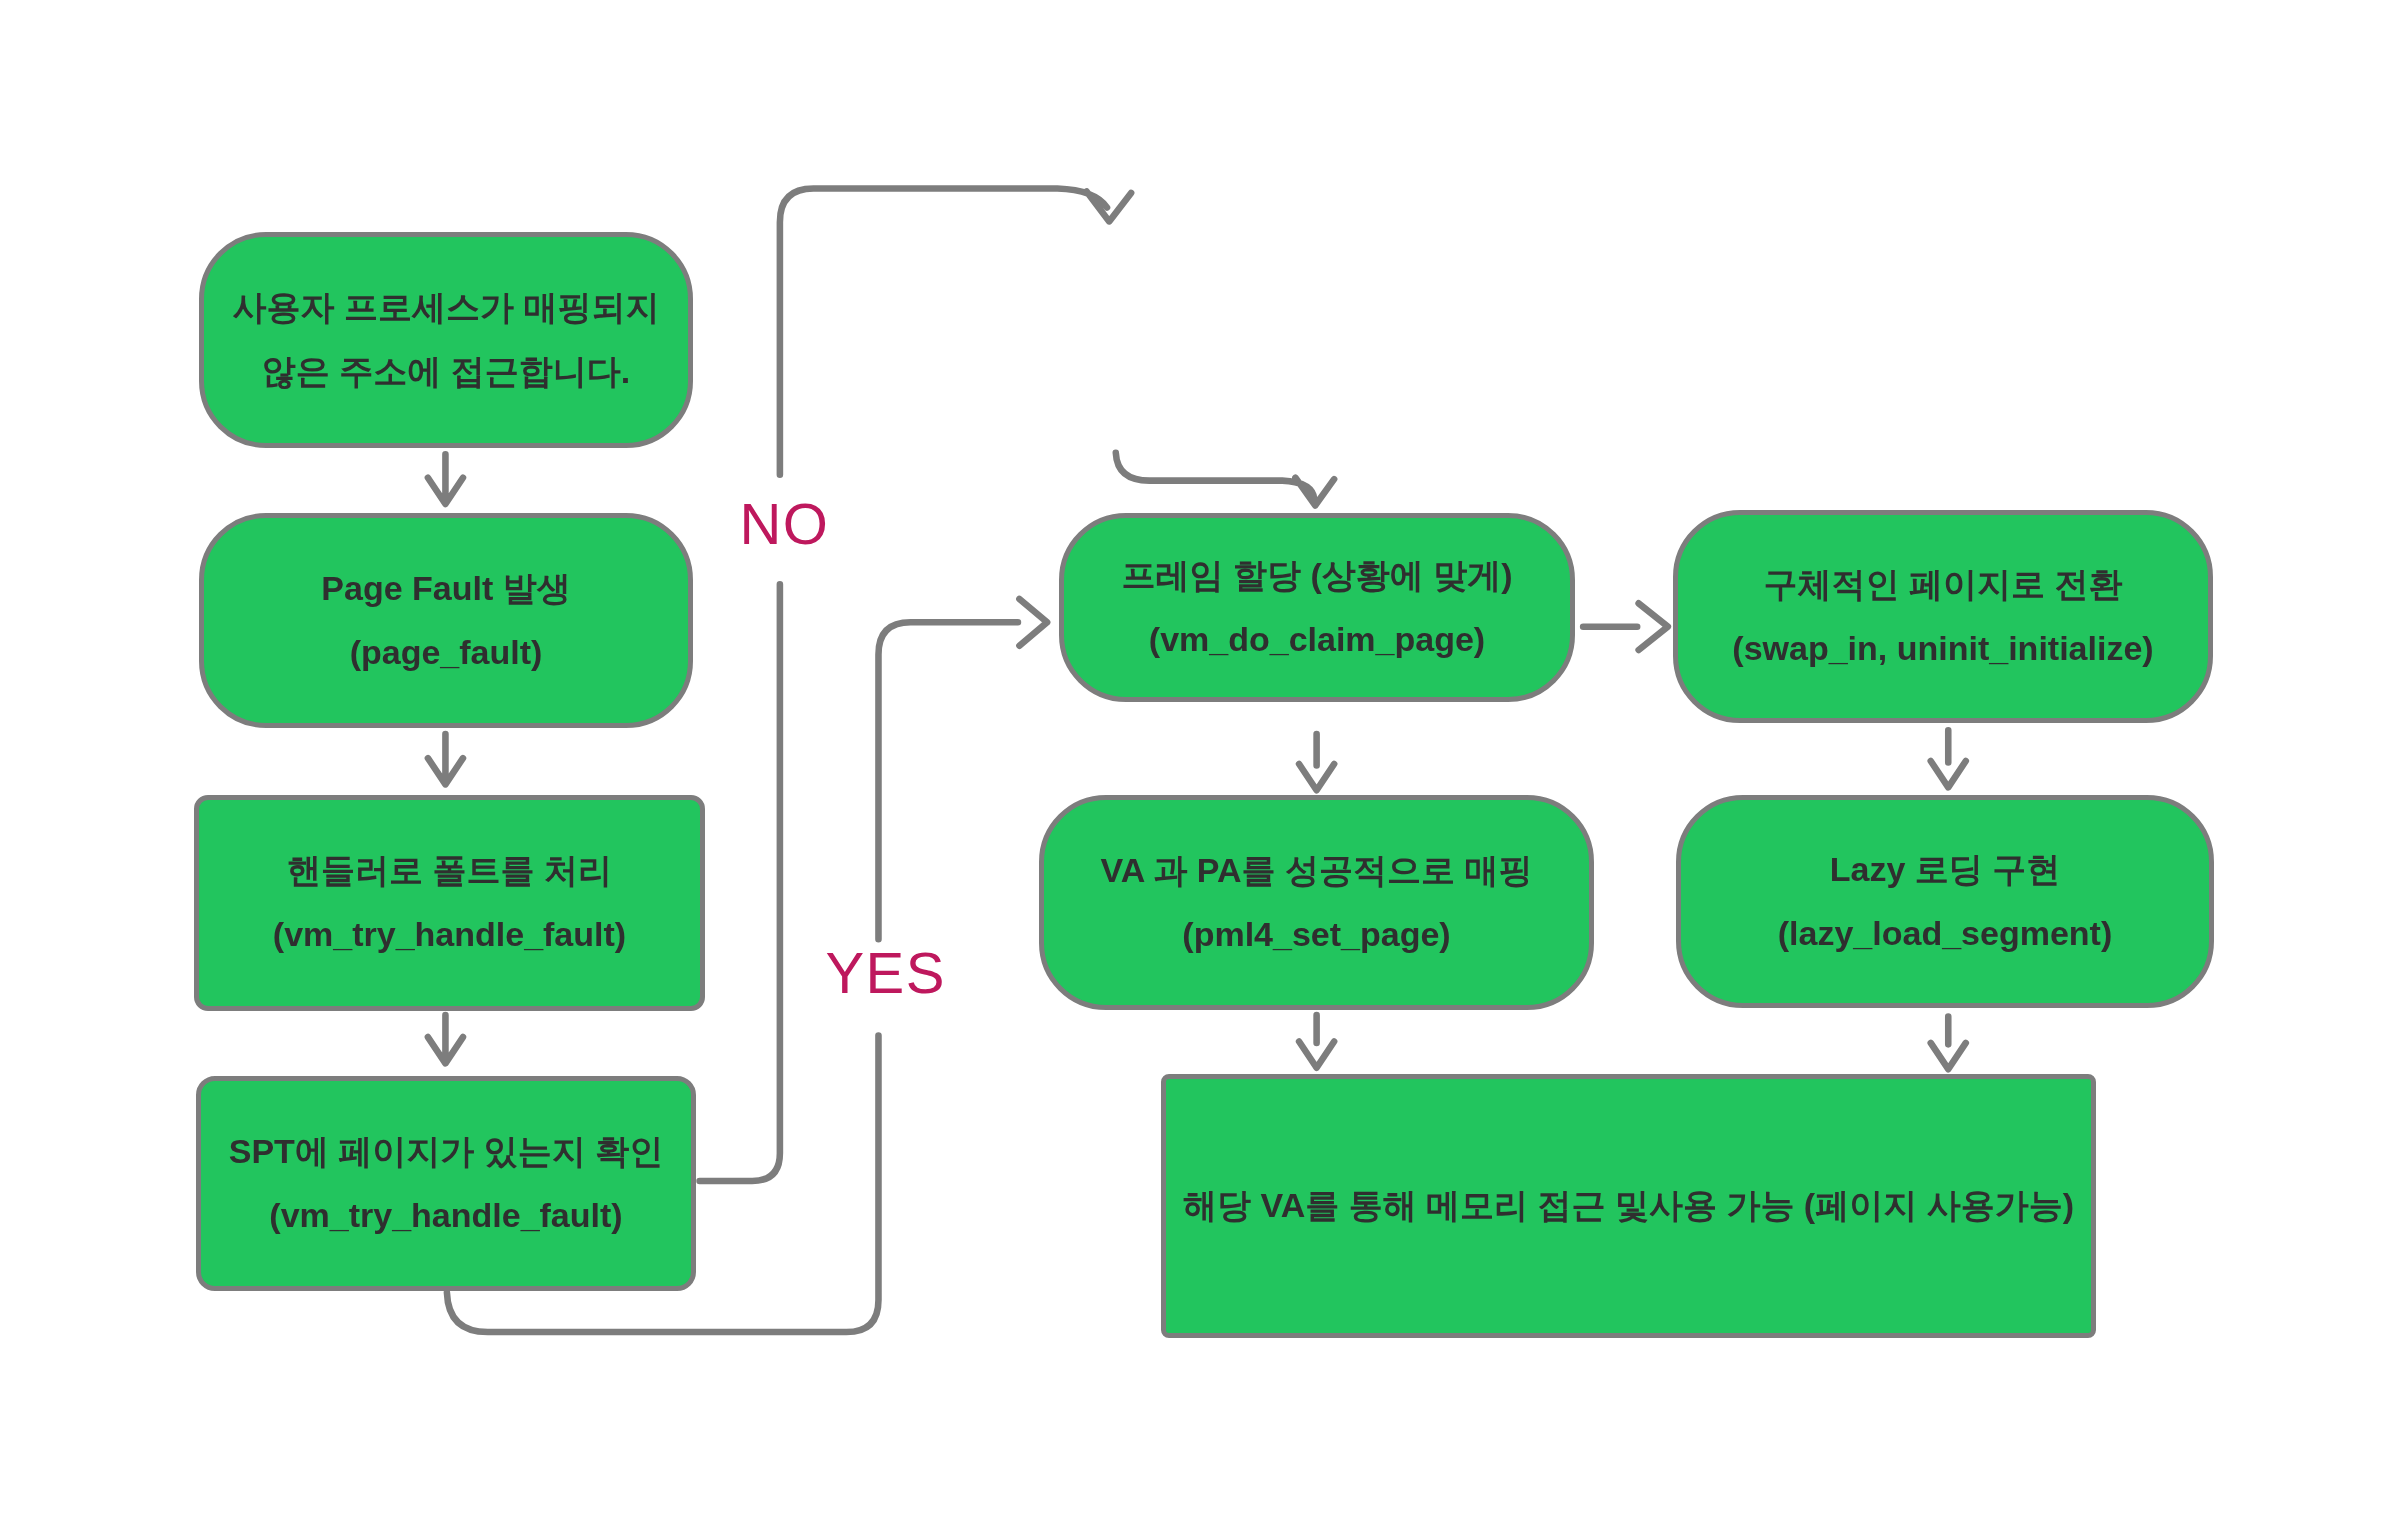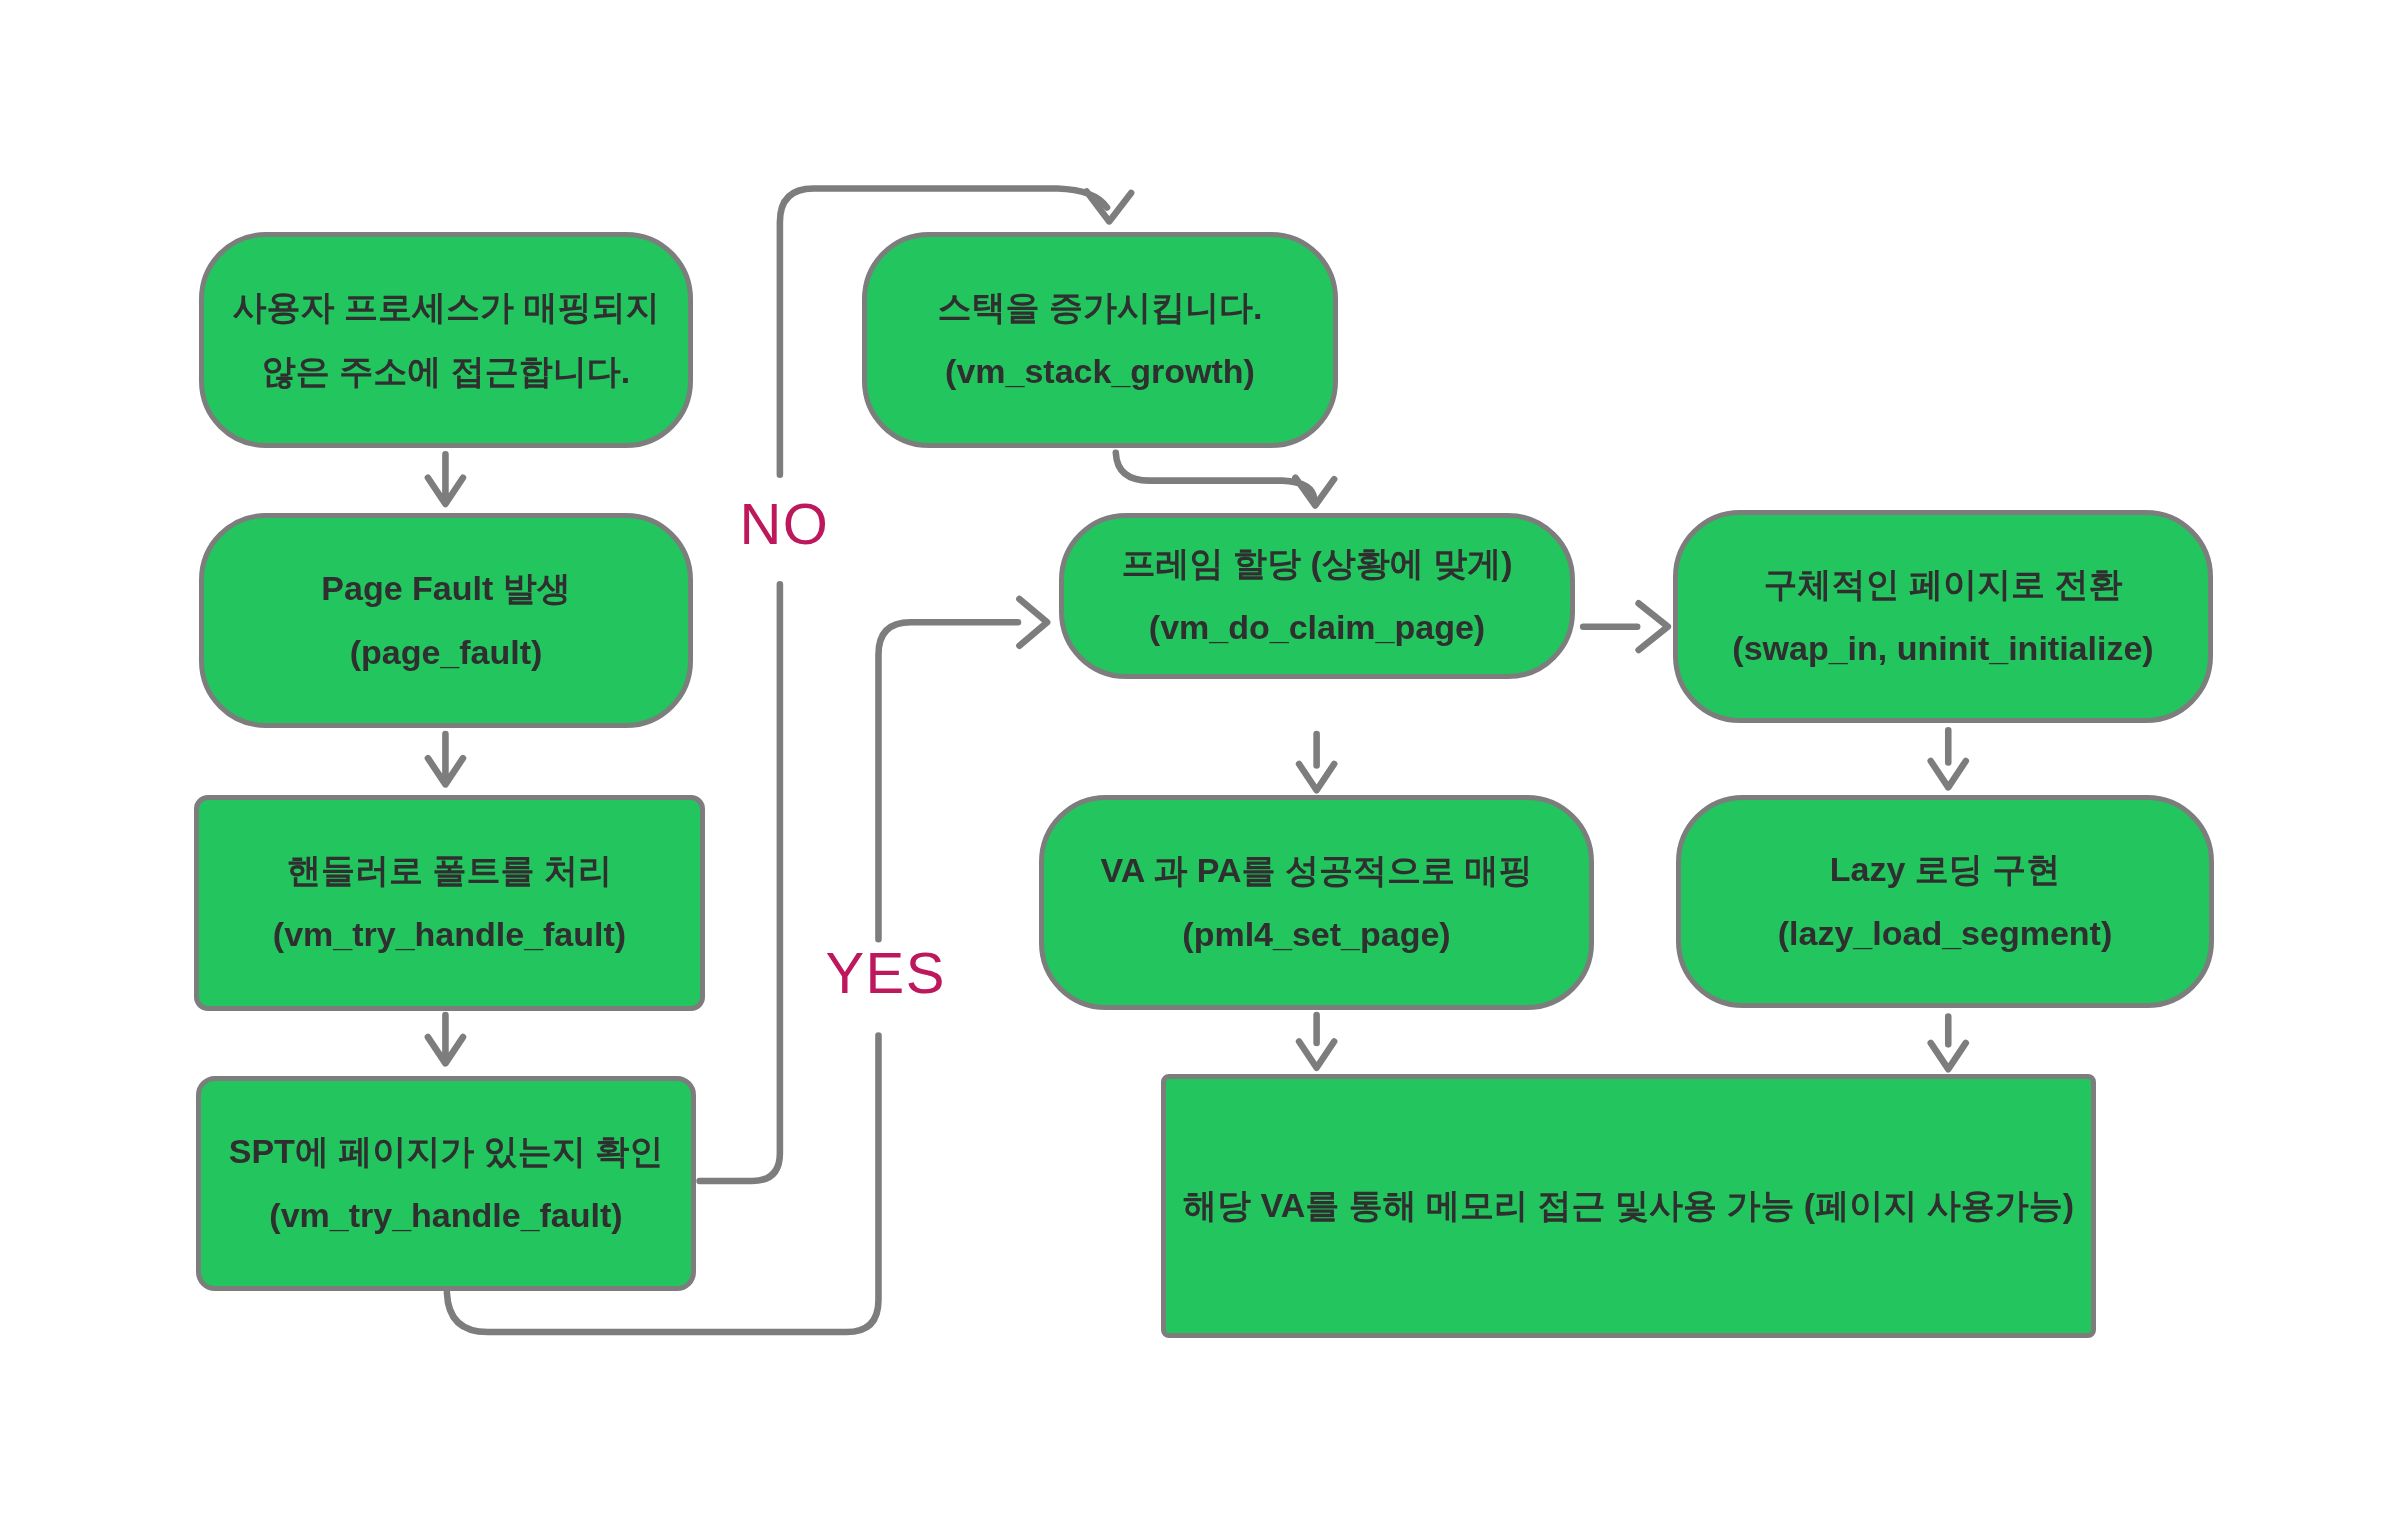--- a/index.html
+++ b/index.html
@@ -50,21 +50,21 @@
     letter-spacing: 1.5px;
     background: #ffffff;
     padding: 0 4.4px;
   }
   
   #node-user-access   { left: 199px;  top: 232px;  width: 494px;  height: 216px; }
   #node-page-fault    { left: 199px;  top: 513px;  width: 494px;  height: 215px; }
   #node-handle-fault  { left: 194px;  top: 795px; width: 511px;  height: 216px; border-radius: 14px; }
   #node-spt-check     { left: 196px;  top: 1076px; width: 500px;  height: 215px; border-radius: 19px; }
   #node-stack-growth  { left: 862px; top: 232px;  width: 476px;  height: 216px; }
-  #node-claim-page    { left: 1059px; top: 513px;  width: 516px;  height: 166px; }
+  #node-claim-page    { left: 1059px; top: 513px;  width: 516px;  height: 189px; }
   #node-swap-in       { left: 1673px; top: 510px;  width: 540px;  height: 213px; }
   #node-pml4-map      { left: 1039px; top: 795px; width: 555px;  height: 215px; }
   #node-lazy-load     { left: 1676px; top: 795px; width: 538px;  height: 213px; }
   #node-final         { left: 1161px; top: 1074px; width: 935px; height: 264px; border-radius: 8px; }
   #label-no  { left: 735px; top: 495px; }
   #label-yes { left: 821px; top: 944px; }
 </style>
 </head>
 <body>
 
@@ -97,24 +97,20 @@
   <div class="node" id="node-handle-fault">
     <span class="line">핸들러로 폴트를 처리</span>
     <span class="line">(vm_try_handle_fault)</span>
   </div>
 
   <div class="node" id="node-spt-check">
     <span class="line">SPT에 페이지가 있는지 확인</span>
     <span class="line">(vm_try_handle_fault)</span>
   </div>
 
-  <div class="node" id="node-stack-growth">
-    <span class="line">스택을 증가시킵니다.</span>
-    <span class="line">(vm_stack_growth)</span>
-  </div>
 
   <div class="node" id="node-claim-page">
     <span class="line">프레임 할당 (상황에 맞게)</span>
     <span class="line">(vm_do_claim_page)</span>
   </div>
 
   <div class="node" id="node-swap-in">
     <span class="line">구체적인 페이지로 전환</span>
     <span class="line">(swap_in, uninit_initialize)</span>
   </div>

